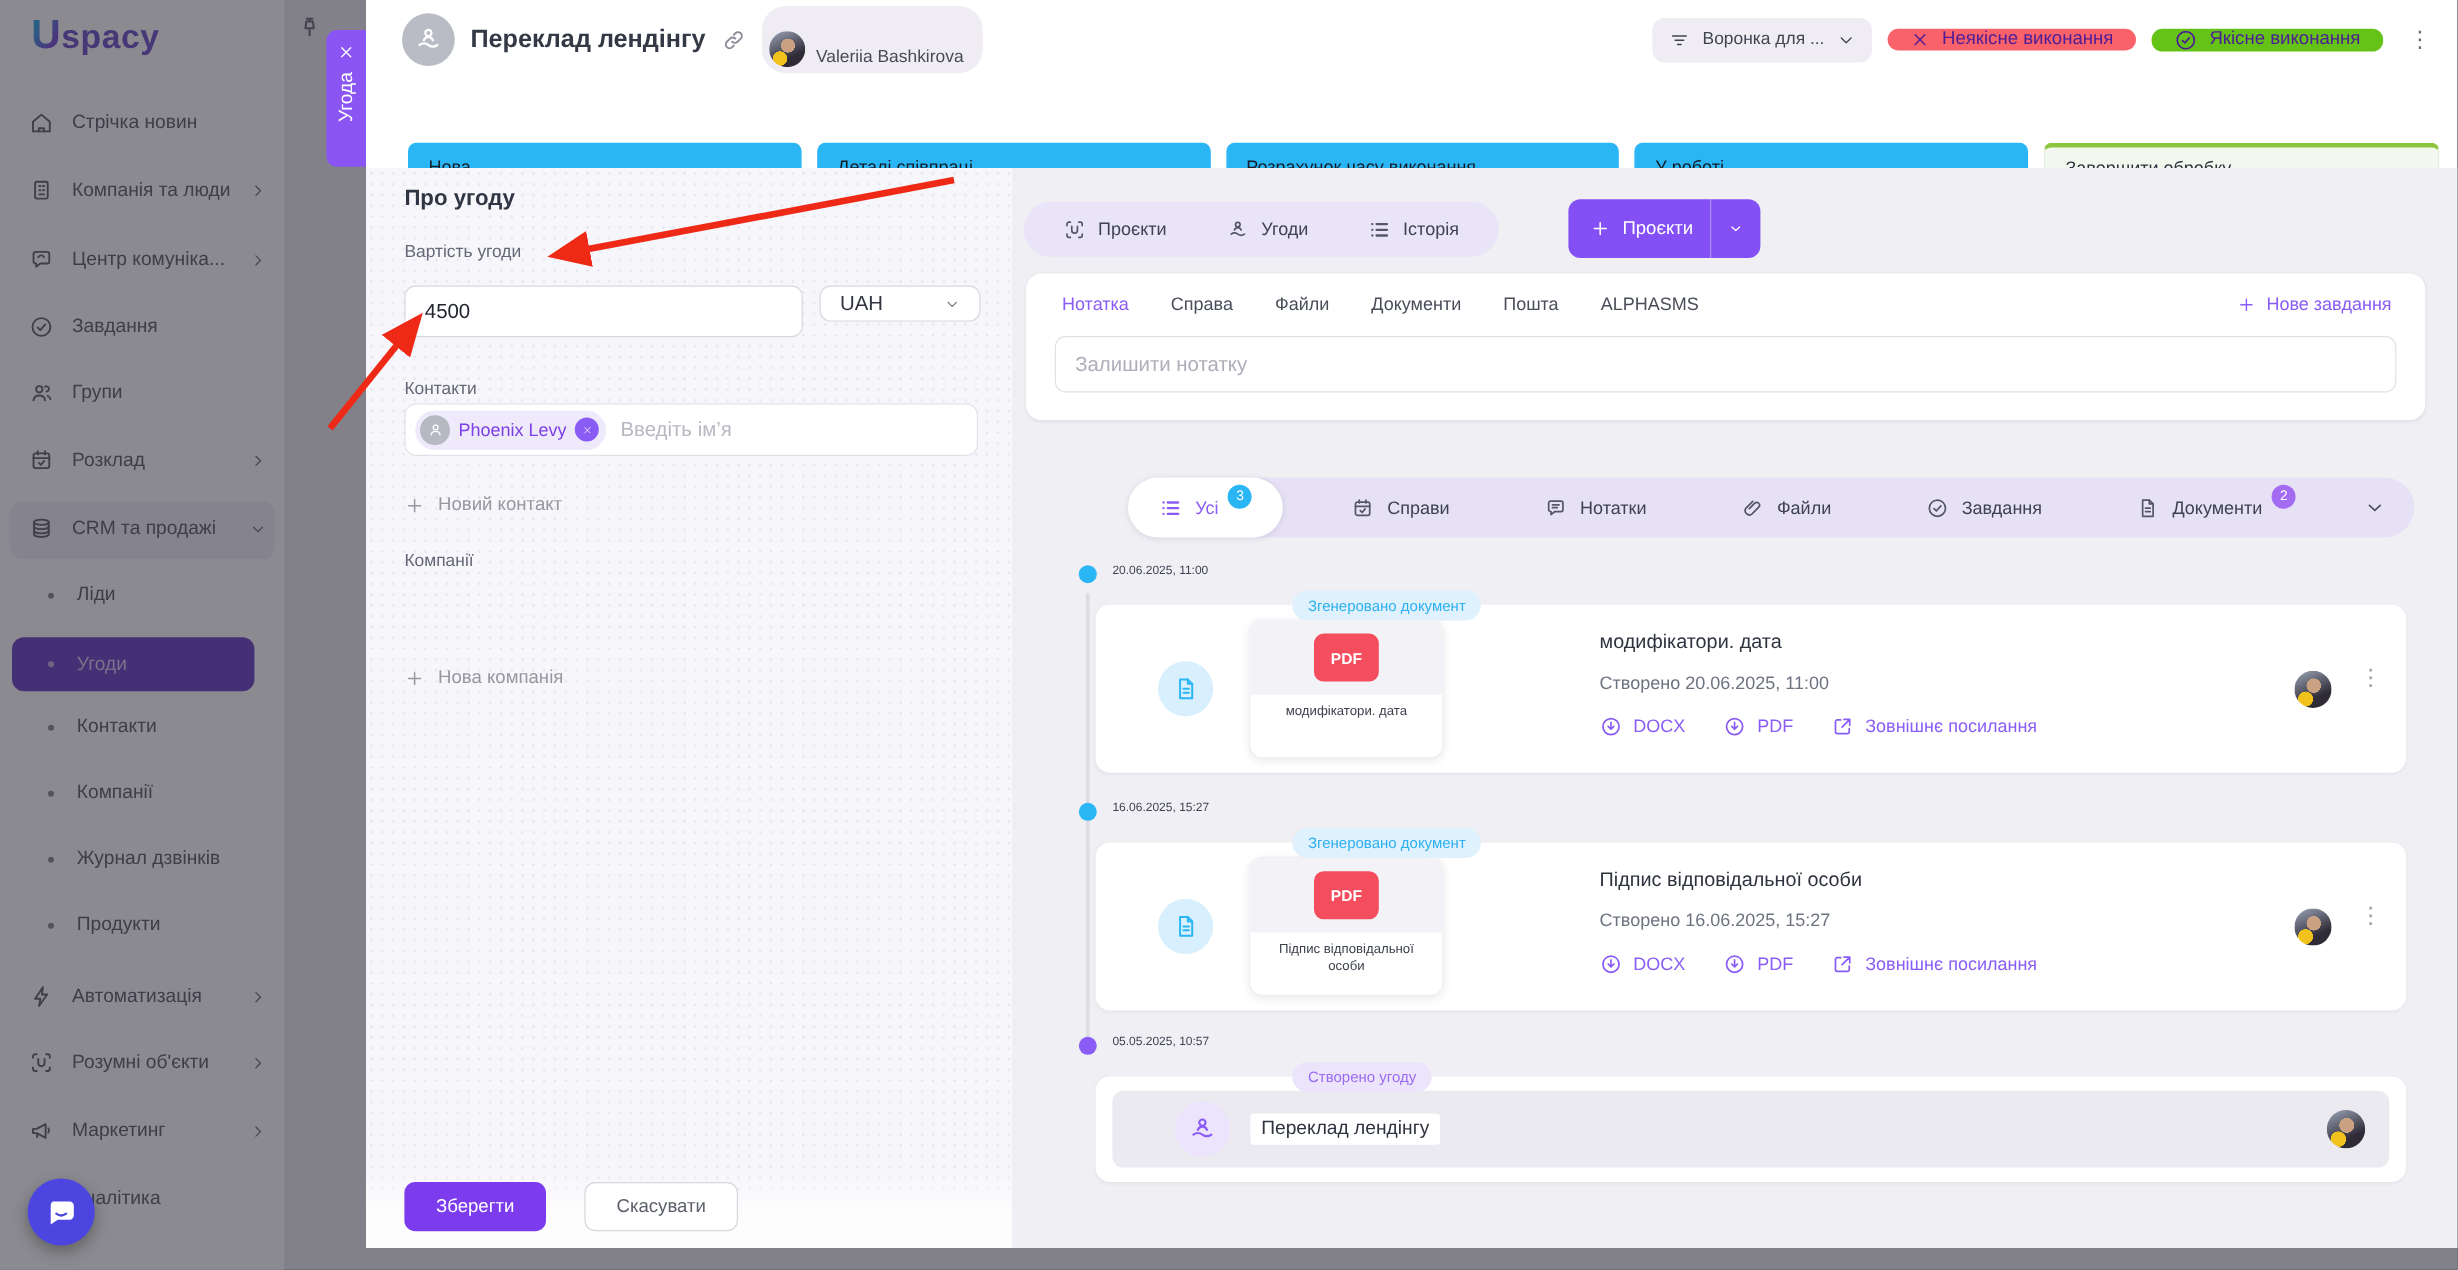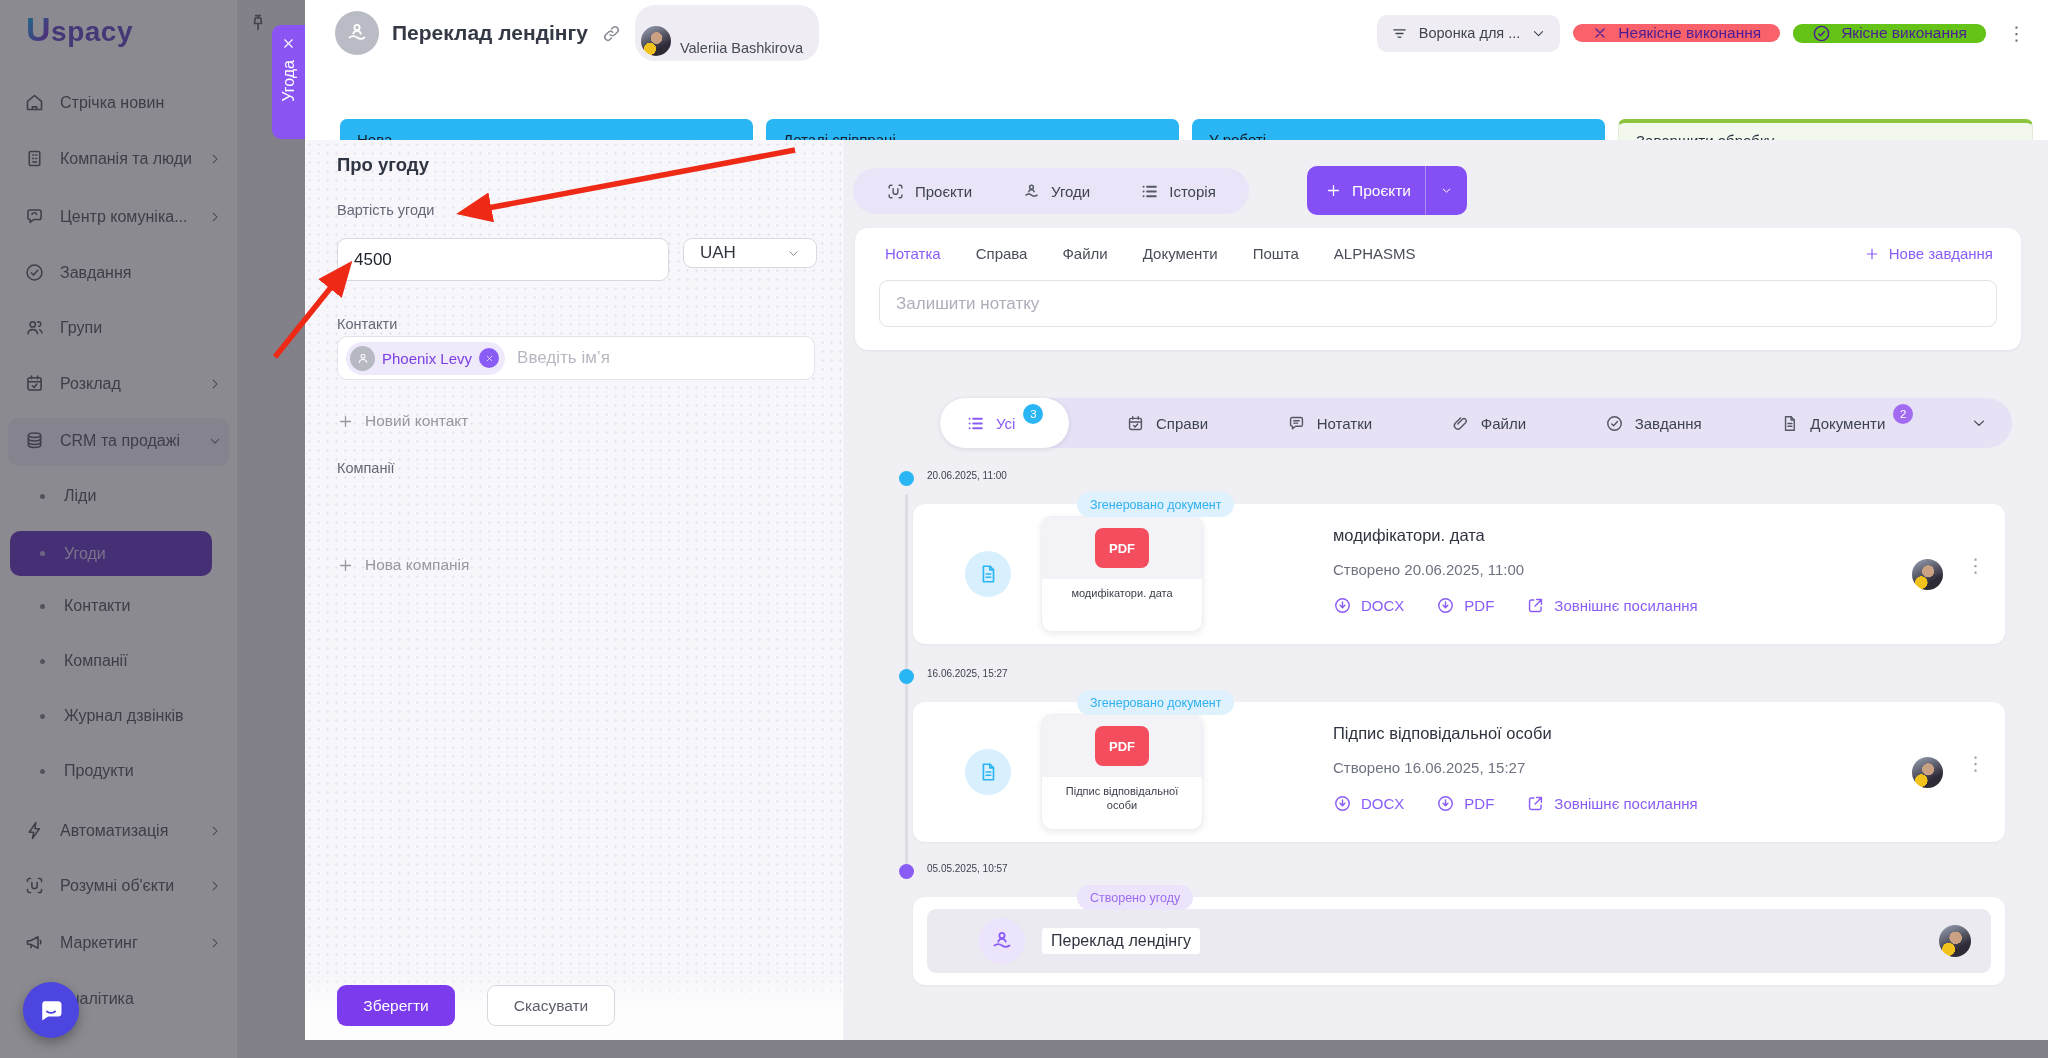--- a/index.html
+++ b/index.html
@@ -304,20 +304,21 @@
             <path d="m8.5 12.5 2.4 2.4 4.8-5.4"></path>
           </svg>
         <span>Якісне виконання</span>
       </div>
       <div class="kebab">⋮</div>
     </div>
 
     <div class="stages">
       <div class="stage">Нова</div>
       <div class="stage">Деталі співпраці</div>
+      <div class="stage">Розрахунок часу виконання</div>
       <div class="stage">У роботі</div>
       <div class="stage final">Завершити обробку</div>
     </div>
 
     <div class="form-col">
       <div class="form-title">Про угоду</div>
 
       <div class="f-label" style="top:62px">Вартість угоди</div>
       <input class="inp" style="left: 32px; top: 98px; width: 332px; height: 43px;" value="4500">
       <div class="inp select" style="left:378px;top:98px;width:134px;height:30px">

